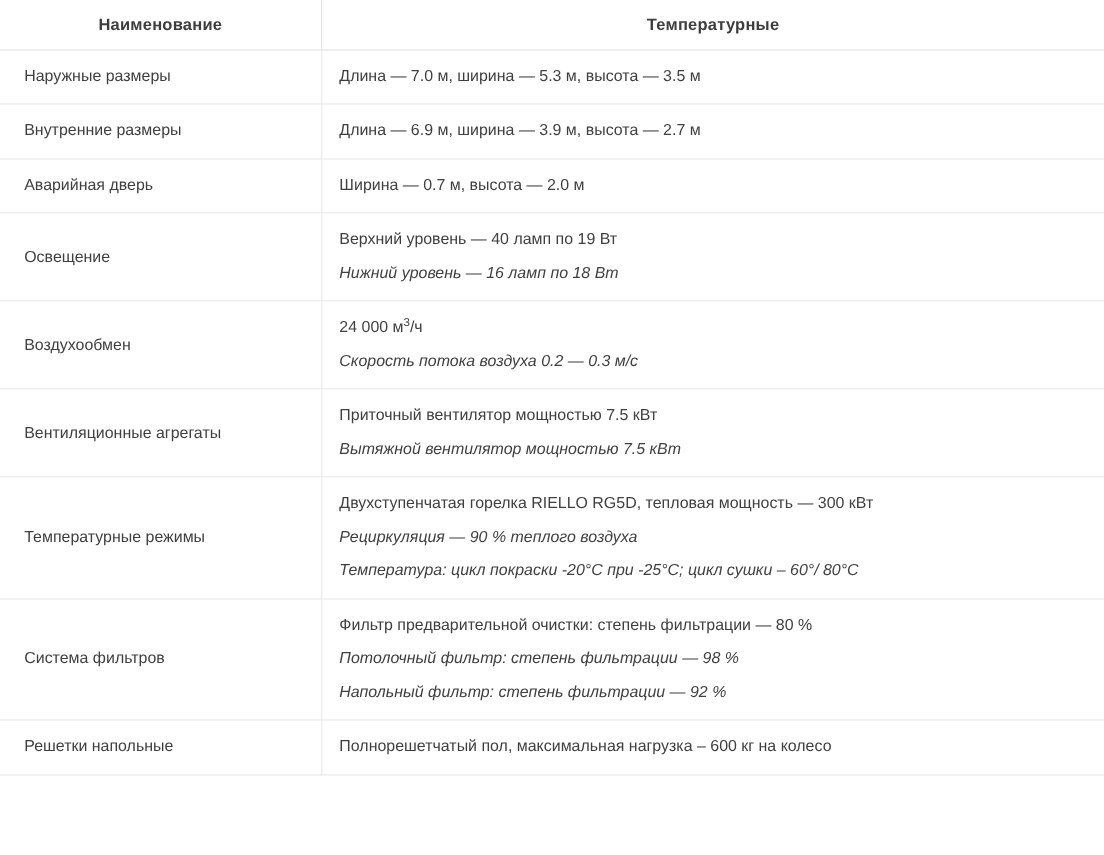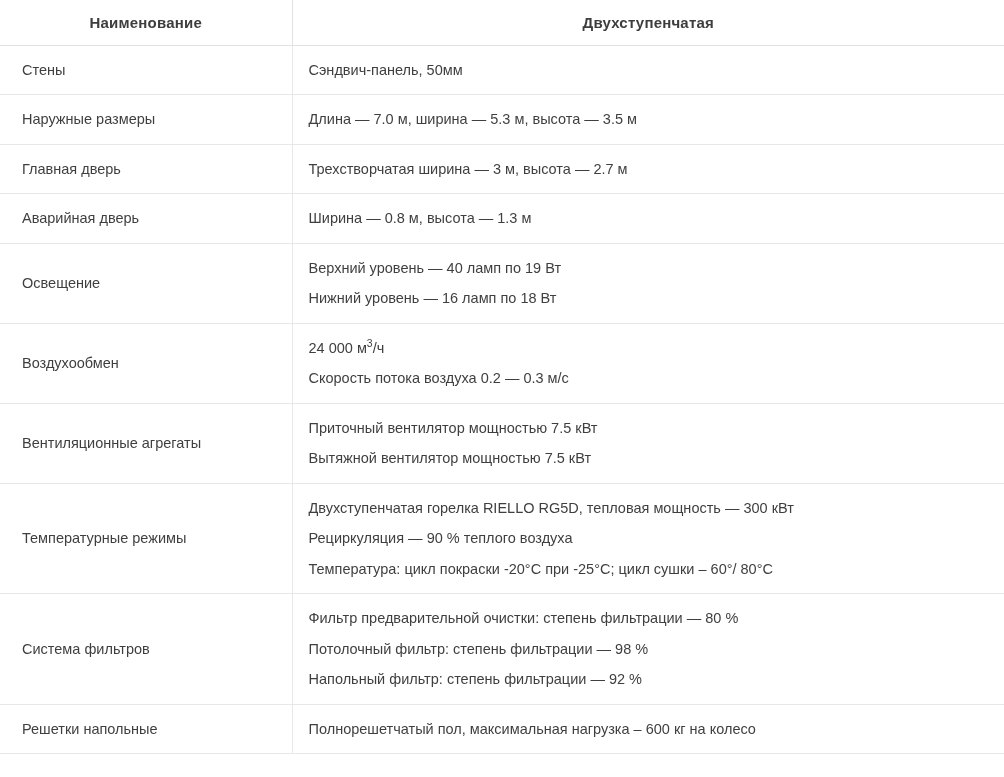--- a/index.html
+++ b/index.html
@@ -48,60 +48,54 @@
     border-right: 1px solid #e8e8e8;
     padding-left: 22px;
   }
   .spec-table td.cell-value {
     padding-left: 16px;
   }
   .spec-table tr:last-child td {
     border-bottom: 1px solid #e8e8e8;
   }
   .line { display: block; }
-  .line + .line { margin-top: 8px; }
+  .line + .line { margin-top: 8px; font-style: italic; }
   sup { font-size: 0.72em; vertical-align: super; line-height: 0; }
 </style>
 </head>
 <body>
 
 <table class="spec-table">
   <colgroup>
     <col class="col-name">
     <col class="col-value">
   </colgroup>
   <thead>
     <tr>
       <th class="th-name">Наименование</th>
-      <th class="th-value">Двухступенчатая</th>
+      <th class="th-value">Температурные</th>
     </tr>
   </thead>
   <tbody id="table-body">
-      <tr>
-        <td class="cell-name">Стены</td>
-        <td class="cell-value">
-          <span class="line">Сэндвич-панель, 50мм</span>
-        </td>
-      </tr>
       <tr>
         <td class="cell-name">Наружные размеры</td>
         <td class="cell-value">
           <span class="line">Длина — 7.0 м, ширина — 5.3 м, высота — 3.5 м</span>
         </td>
       </tr>
       <tr>
-        <td class="cell-name">Главная дверь</td>
+        <td class="cell-name">Внутренние размеры</td>
         <td class="cell-value">
-          <span class="line">Трехстворчатая ширина — 3 м, высота — 2.7 м</span>
+          <span class="line">Длина — 6.9 м, ширина — 3.9 м, высота — 2.7 м</span>
         </td>
       </tr>
       <tr>
         <td class="cell-name">Аварийная дверь</td>
         <td class="cell-value">
-          <span class="line">Ширина — 0.8 м, высота — 1.3 м</span>
+          <span class="line">Ширина — 0.7 м, высота — 2.0 м</span>
         </td>
       </tr>
       <tr>
         <td class="cell-name">Освещение</td>
         <td class="cell-value">
           <span class="line">Верхний уровень — 40 ламп по 19 Вт</span>
           <span class="line">Нижний уровень — 16 ламп по 18 Вт</span>
         </td>
       </tr>
       <tr>

